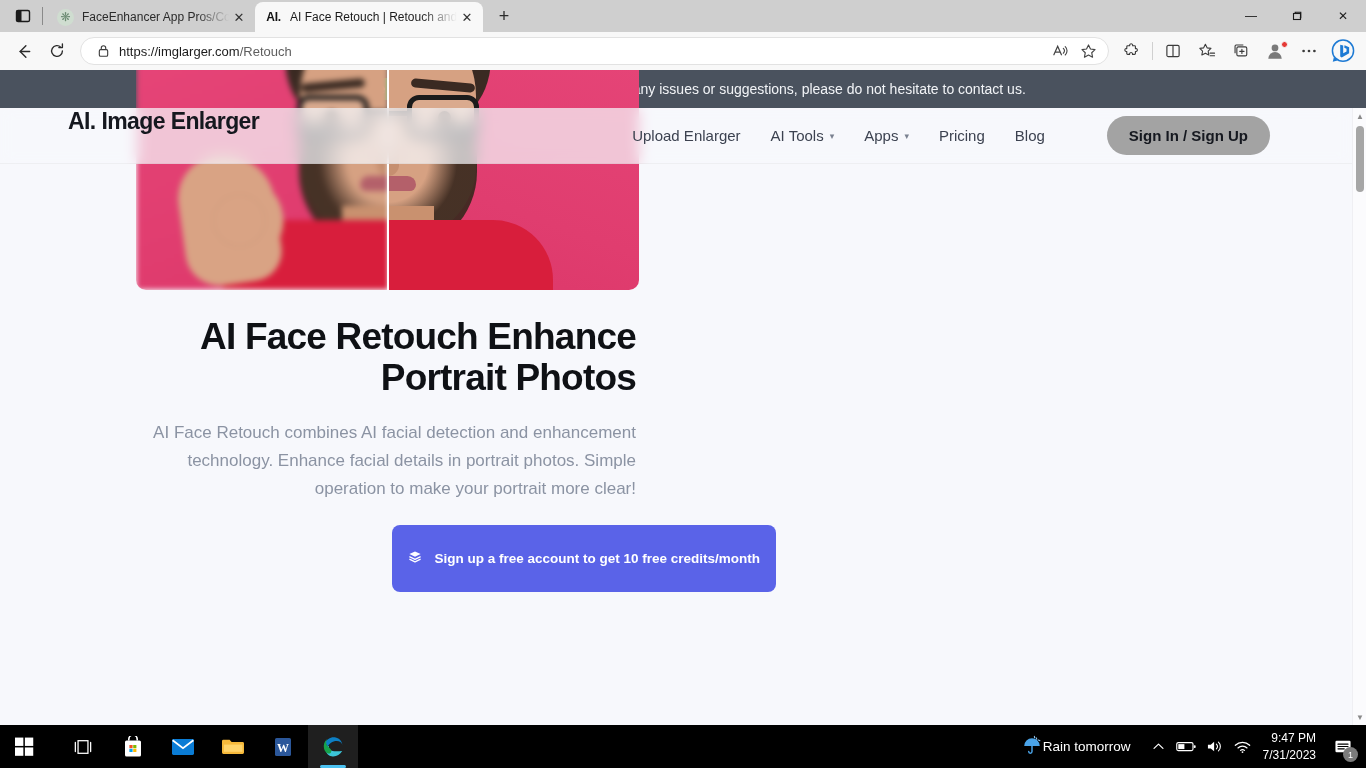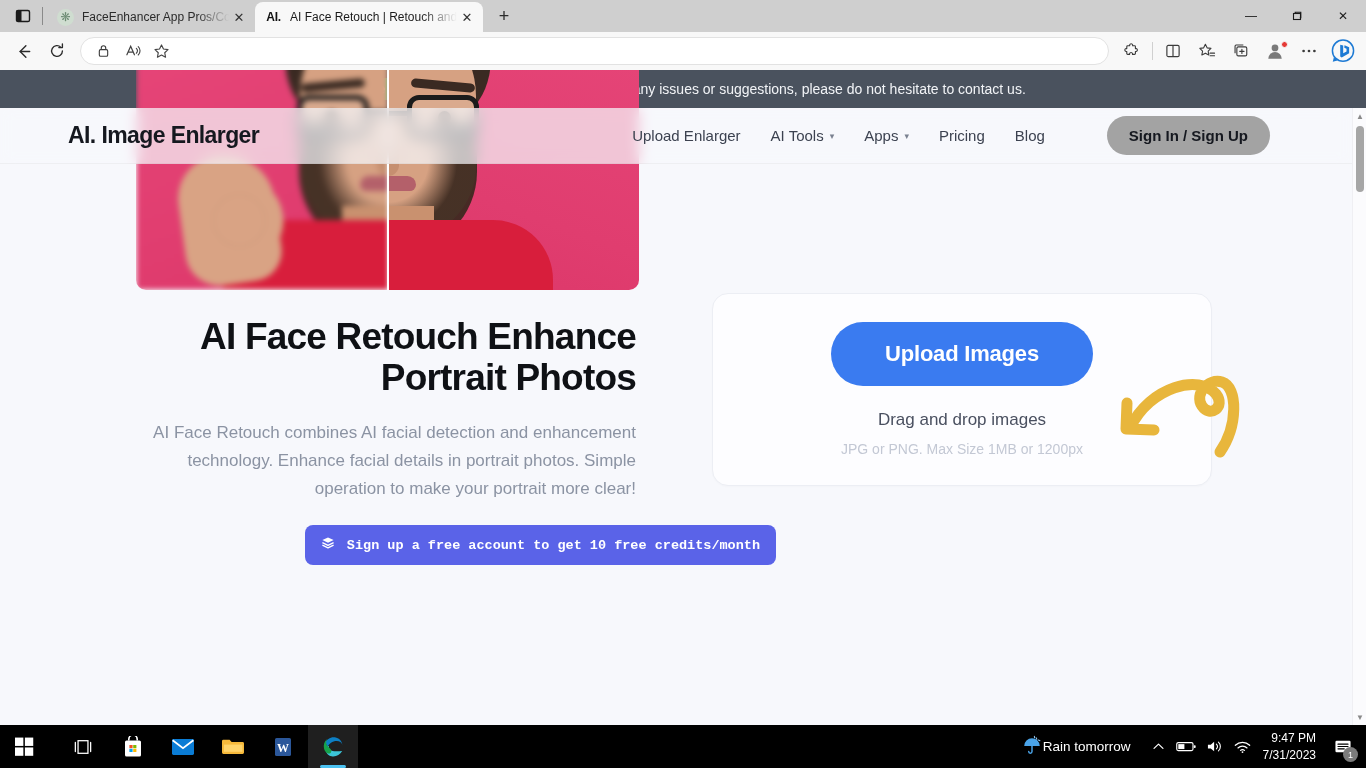--- a/index.html
+++ b/index.html
@@ -103,21 +103,21 @@
     background: #38c172; color: #fff; border-radius: 14px;
     padding: 3px 14px; font-size: 14px; font-weight: bold;
   }
   .note-text { color: #f2f4f7; font-size: 14px; }
 
   .page { position: relative; height: 617px; }
 
   
   .sitenav {
     position: absolute; top: 0; left: 0; right: 14px; height: 56px;
-    display: flex; align-items: center; z-index: 30;
+    display: flex; z-index: 30;
     background: rgba(247,248,252,0.72);
     backdrop-filter: blur(7px);
     -webkit-backdrop-filter: blur(7px);
     border-bottom: 1px solid rgba(0,0,0,0.04);
   }
   .logo {
     position: relative; z-index: 31;
     margin-left: 68px; font-size: 23px; font-weight: bold;
     color: #15181f; letter-spacing: -0.6px; white-space: nowrap;
   }
@@ -223,21 +223,21 @@
     max-width: 500px;
   }
   .hero-desc {
     margin-top: 20px; font-size: 17px; line-height: 1.65;
     color: #8b93a3; max-width: 500px;
   }
   .cta-credits {
     display: inline-flex; align-items: center; gap: 12px;
     margin-top: 22px; background: #5a63e8; color: #fff;
     font-size: 13.5px; font-weight: bold;
-    border-radius: 8px; padding: 11px 16px; font-family: Liberation Mono, monospace;
+    border-radius: 8px; padding: 25px 16px;
   }
 
   
   .hero-right { position: absolute; left: 712px; top: 185px; }
   .upload-card {
     width: 500px; height: 193px; background: #fdfdff;
     border: 1px solid #eceef4; border-radius: 16px;
     display: flex; flex-direction: column; align-items: center;
     justify-content: center; box-shadow: 0 1px 2px rgba(20,30,60,0.02);
   }
@@ -345,20 +345,21 @@
         </svg>
     </div>
 
     <div class="omnibox">
       <span class="omni-lock">
         <svg width="13" height="14" viewBox="0 0 14 15">
             <rect x="2.5" y="6" width="9" height="7.2" rx="1.4" fill="none" stroke="#3c3c3c" stroke-width="1.2"></rect>
             <path d="M4.6 6V4.3a2.4 2.4 0 0 1 4.8 0V6" fill="none" stroke="#3c3c3c" stroke-width="1.2"></path>
           </svg>
       </span>
+      <span class="omni-url"><b>https://imglarger.com</b><span>/Retouch</span></span>
       <span class="omni-btn">
         <svg width="17" height="16" viewBox="0 0 18 16">
             <path d="M2 12L6 3l4 9M3.4 9.2h5.2" fill="none" stroke="#444" stroke-width="1.3" stroke-linecap="round"></path>
             <path d="M12 5.2a3.4 3.4 0 0 1 0 5.2M14 3.4a6 6 0 0 1 0 8.8" fill="none" stroke="#444" stroke-width="1.2" stroke-linecap="round"></path>
           </svg>
       </span>
       <span class="omni-btn">
         <svg width="17" height="17" viewBox="0 0 18 18">
             <path d="M9 2l2.1 4.4 4.8.6-3.5 3.3.9 4.7L9 12.8l-4.3 2.2.9-4.7L2.1 7l4.8-.6z" fill="none" stroke="#444" stroke-width="1.2" stroke-linejoin="round"></path>
           </svg>
@@ -514,35 +515,20 @@
               <svg width="14" height="14" viewBox="0 0 16 16">
                   <path d="M8 1.6l6.4 3.1L8 7.8 1.6 4.7z" fill="#fff"></path>
                   <path d="M1.6 7.6L8 10.7l6.4-3.1" fill="none" stroke="#fff" stroke-width="1.5" stroke-linejoin="round"></path>
                   <path d="M1.6 10.5L8 13.6l6.4-3.1" fill="none" stroke="#fff" stroke-width="1.5" stroke-linejoin="round"></path>
                 </svg>
             </span>
             <span>Sign up a free account to get 10 free credits/month</span>
           </a>
         </div>
 
-        <div class="hero-right">
-          <div class="upload-card">
-            <div class="upload-btn">Upload Images</div>
-            <div class="drop-main">Drag and drop images</div>
-            <div class="drop-sub">JPG or PNG. Max Size 1MB or 1200px</div>
-          </div>
-          <div class="arrow-anno">
-            <svg width="140" height="105" viewBox="0 0 140 105">
-              <g fill="none" stroke="#e8b63c" stroke-width="11" stroke-linecap="round" stroke-linejoin="round">
-                <path d="M26 60 C 46 18, 96 6, 112 26 C 122 39, 106 50, 98 38 C 90 26, 104 10, 118 14 C 134 19, 134 58, 116 84"></path>
-                <path d="M23 35 L 22 61 L 50 62"></path>
-              </g>
-            </svg>
-          </div>
-        </div>
       </div>
 
       <div class="sbar">
         <div class="sbar-arrow">▲</div>
         <div class="sbar-thumb"></div>
         <div class="sbar-arrow sbar-bottom">▼</div>
       </div>
 
     </div>
   </div>

